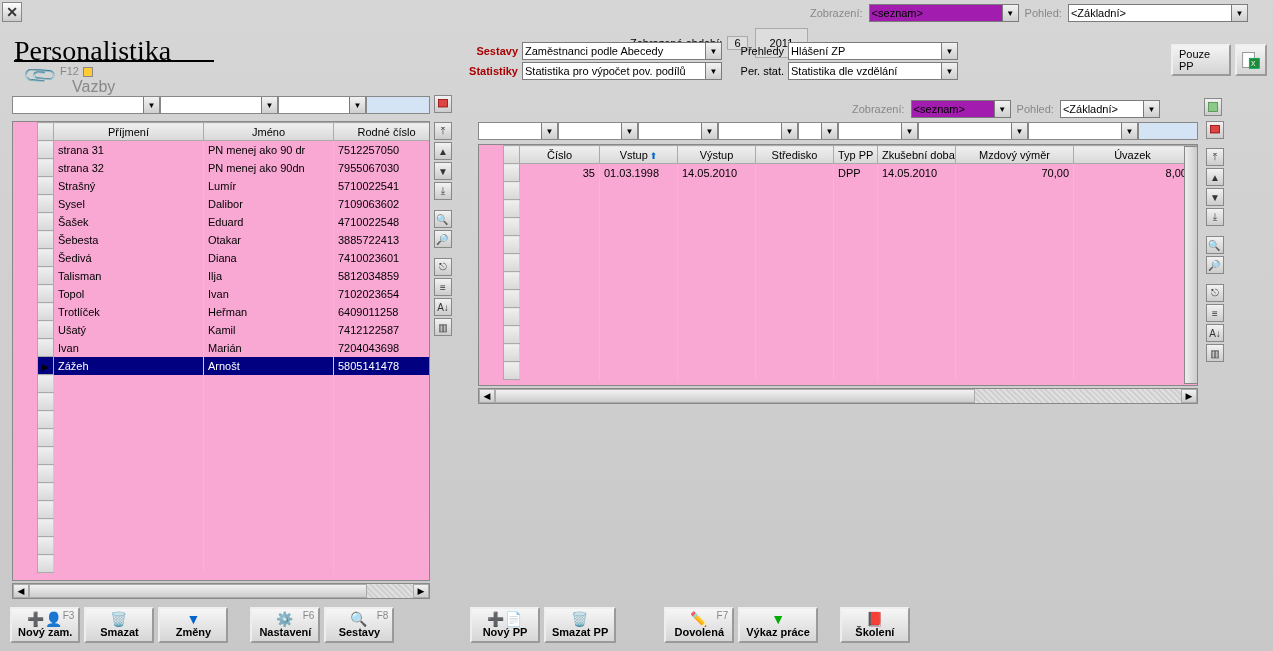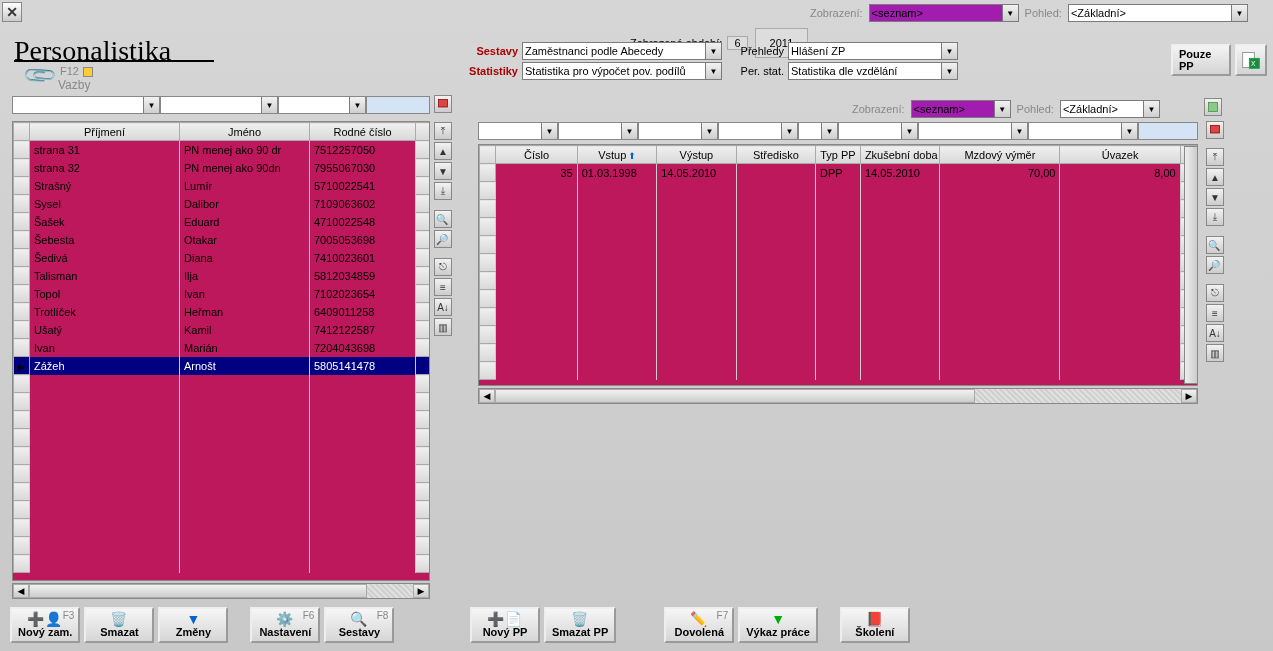--- a/index.html
+++ b/index.html
@@ -29,60 +29,60 @@
   .title { position:absolute; left:14px; top:35px; font-family: "Times New Roman", serif; font-size:28px; }
   .title-underline { position:absolute; left:14px; top:60px; width:200px; border-bottom:2px solid #000;}
   
   .close-x { position:absolute; left:2px; top:2px; width:20px; height:20px;
     background:linear-gradient(#fff,#ccc); border:1px solid #888; display:flex;align-items:center;justify-content:center;
     font-size:14px; font-weight:bold; color:#333;}
   
   .clip { position:absolute; left:26px; top:62px; font-size:22px; color:#555; transform:rotate(135deg);}
   .f12 { position:absolute; left:60px; top:65px; color:#888; font-size:11px;}
   .sq-y { display:inline-block; width:10px;height:10px;background:#ffcc33;border:1px solid #888;margin-left:4px;vertical-align:middle;}
-  .vazby { position:absolute; left:58px; top:78px; color:#888; font-size:12px;}
+  .vazby { position:absolute; left:72px; top:78px; color:#888; font-size:16px;}
   
   
   .period { position:absolute; left:630px; top:28px; font-size:11px;}
   .pval { display:inline-block; border:1px solid #aaa; background:#ddd; padding:0 6px; margin:0 2px;}
   
   
   .sets { position:absolute; left:460px; top:42px; font-size:11px;}
   .sets .row { display:flex; align-items:center; margin-bottom:2px;}
   .sets .row .lab { width:58px; text-align:right; margin-right:4px;}
   .sets .row .lab.red { color:#aa0000; font-weight:bold;}
   .sets .row .lab2 { width:58px; text-align:right; margin:0 4px;}
   .sets .combo { width:200px; }
   .sets .combo.small { width:170px;}
   
   
   .pouze { position:absolute; right:6px; top:44px; display:flex; gap:4px;}
   .btn3d {
     background:linear-gradient(#f4f4f4,#d4d4d4);
-    border:2px outset #eee; font-size:11px; font-weight:bold;
+    border:2px outset #eee; font-size:11px; font-weight:normal;
     display:flex; flex-direction:column; align-items:center; justify-content:center;
     padding:2px 6px; cursor:pointer;
   }
   .btn3d.big { width:60px; height:32px;}
   .ico-xl { width:32px; height:32px; border:2px outset #eee; background:linear-gradient(#f4f4f4,#d4d4d4);
     display:flex;align-items:center;justify-content:center;}
   
   
   .filter-row { position:absolute; display:flex; gap:0;}
   .filter-row .combo { border:1px solid #888;}
   
   
   .navcol { position:absolute; display:flex; flex-direction:column; gap:2px;}
   .navbtn { width:18px; height:18px; background:linear-gradient(#f2f2f2,#ccc);
     border:1px solid #888; display:flex;align-items:center;justify-content:center;
     font-size:10px; color:#333; cursor:pointer;}
   .navbtn svg { width:12px;height:12px;}
   
   
-  .grid { position:absolute; background:#be185d; border:1px solid #888;}
+  .grid { position:absolute; background:#f9a8d4; border:1px solid #888;padding-left:24px;}
   .grid table { border-collapse:collapse; width:100%; table-layout:fixed;}
   .grid th { background:linear-gradient(#f0f0f0,#d8d8d8); border:1px solid #aaa; font-weight:normal; font-size:11px; padding:2px 4px; height:18px; overflow:hidden; white-space:nowrap;}
   .grid td { border-right:1px solid #ccc; font-size:11px; padding:1px 4px; height:18px; white-space:nowrap; overflow:hidden;}
   .grid tbody tr:nth-child(odd) td {}
   .grid .sel td { background:#000080; color:#fff;}
   .grid .row-ind { width:14px; background:linear-gradient(#f0f0f0,#d8d8d8); border:1px solid #aaa;}
   .grid .row-ind.sel-ind::before { content:"▶"; font-size:9px; color:#000;}
   .grid-scroller { overflow:hidden; height:100%;}
   
   .hscroll { position:absolute; height:16px; background:#ddd; border:1px solid #888; display:flex;}
@@ -266,21 +266,21 @@
             <td class="row-ind"></td>
             <td>Šašek</td>
             <td>Eduard</td>
             <td>4710022548</td>
             <td class="row-ind"></td>
           </tr>
           <tr>
             <td class="row-ind"></td>
             <td>Šebesta</td>
             <td>Otakar</td>
-            <td>7005053698</td>
+            <td>3885722413</td>
             <td class="row-ind"></td>
           </tr>
           <tr>
             <td class="row-ind"></td>
             <td>Šedivá</td>
             <td>Diana</td>
             <td>7410023601</td>
             <td class="row-ind"></td>
           </tr>
           <tr>

